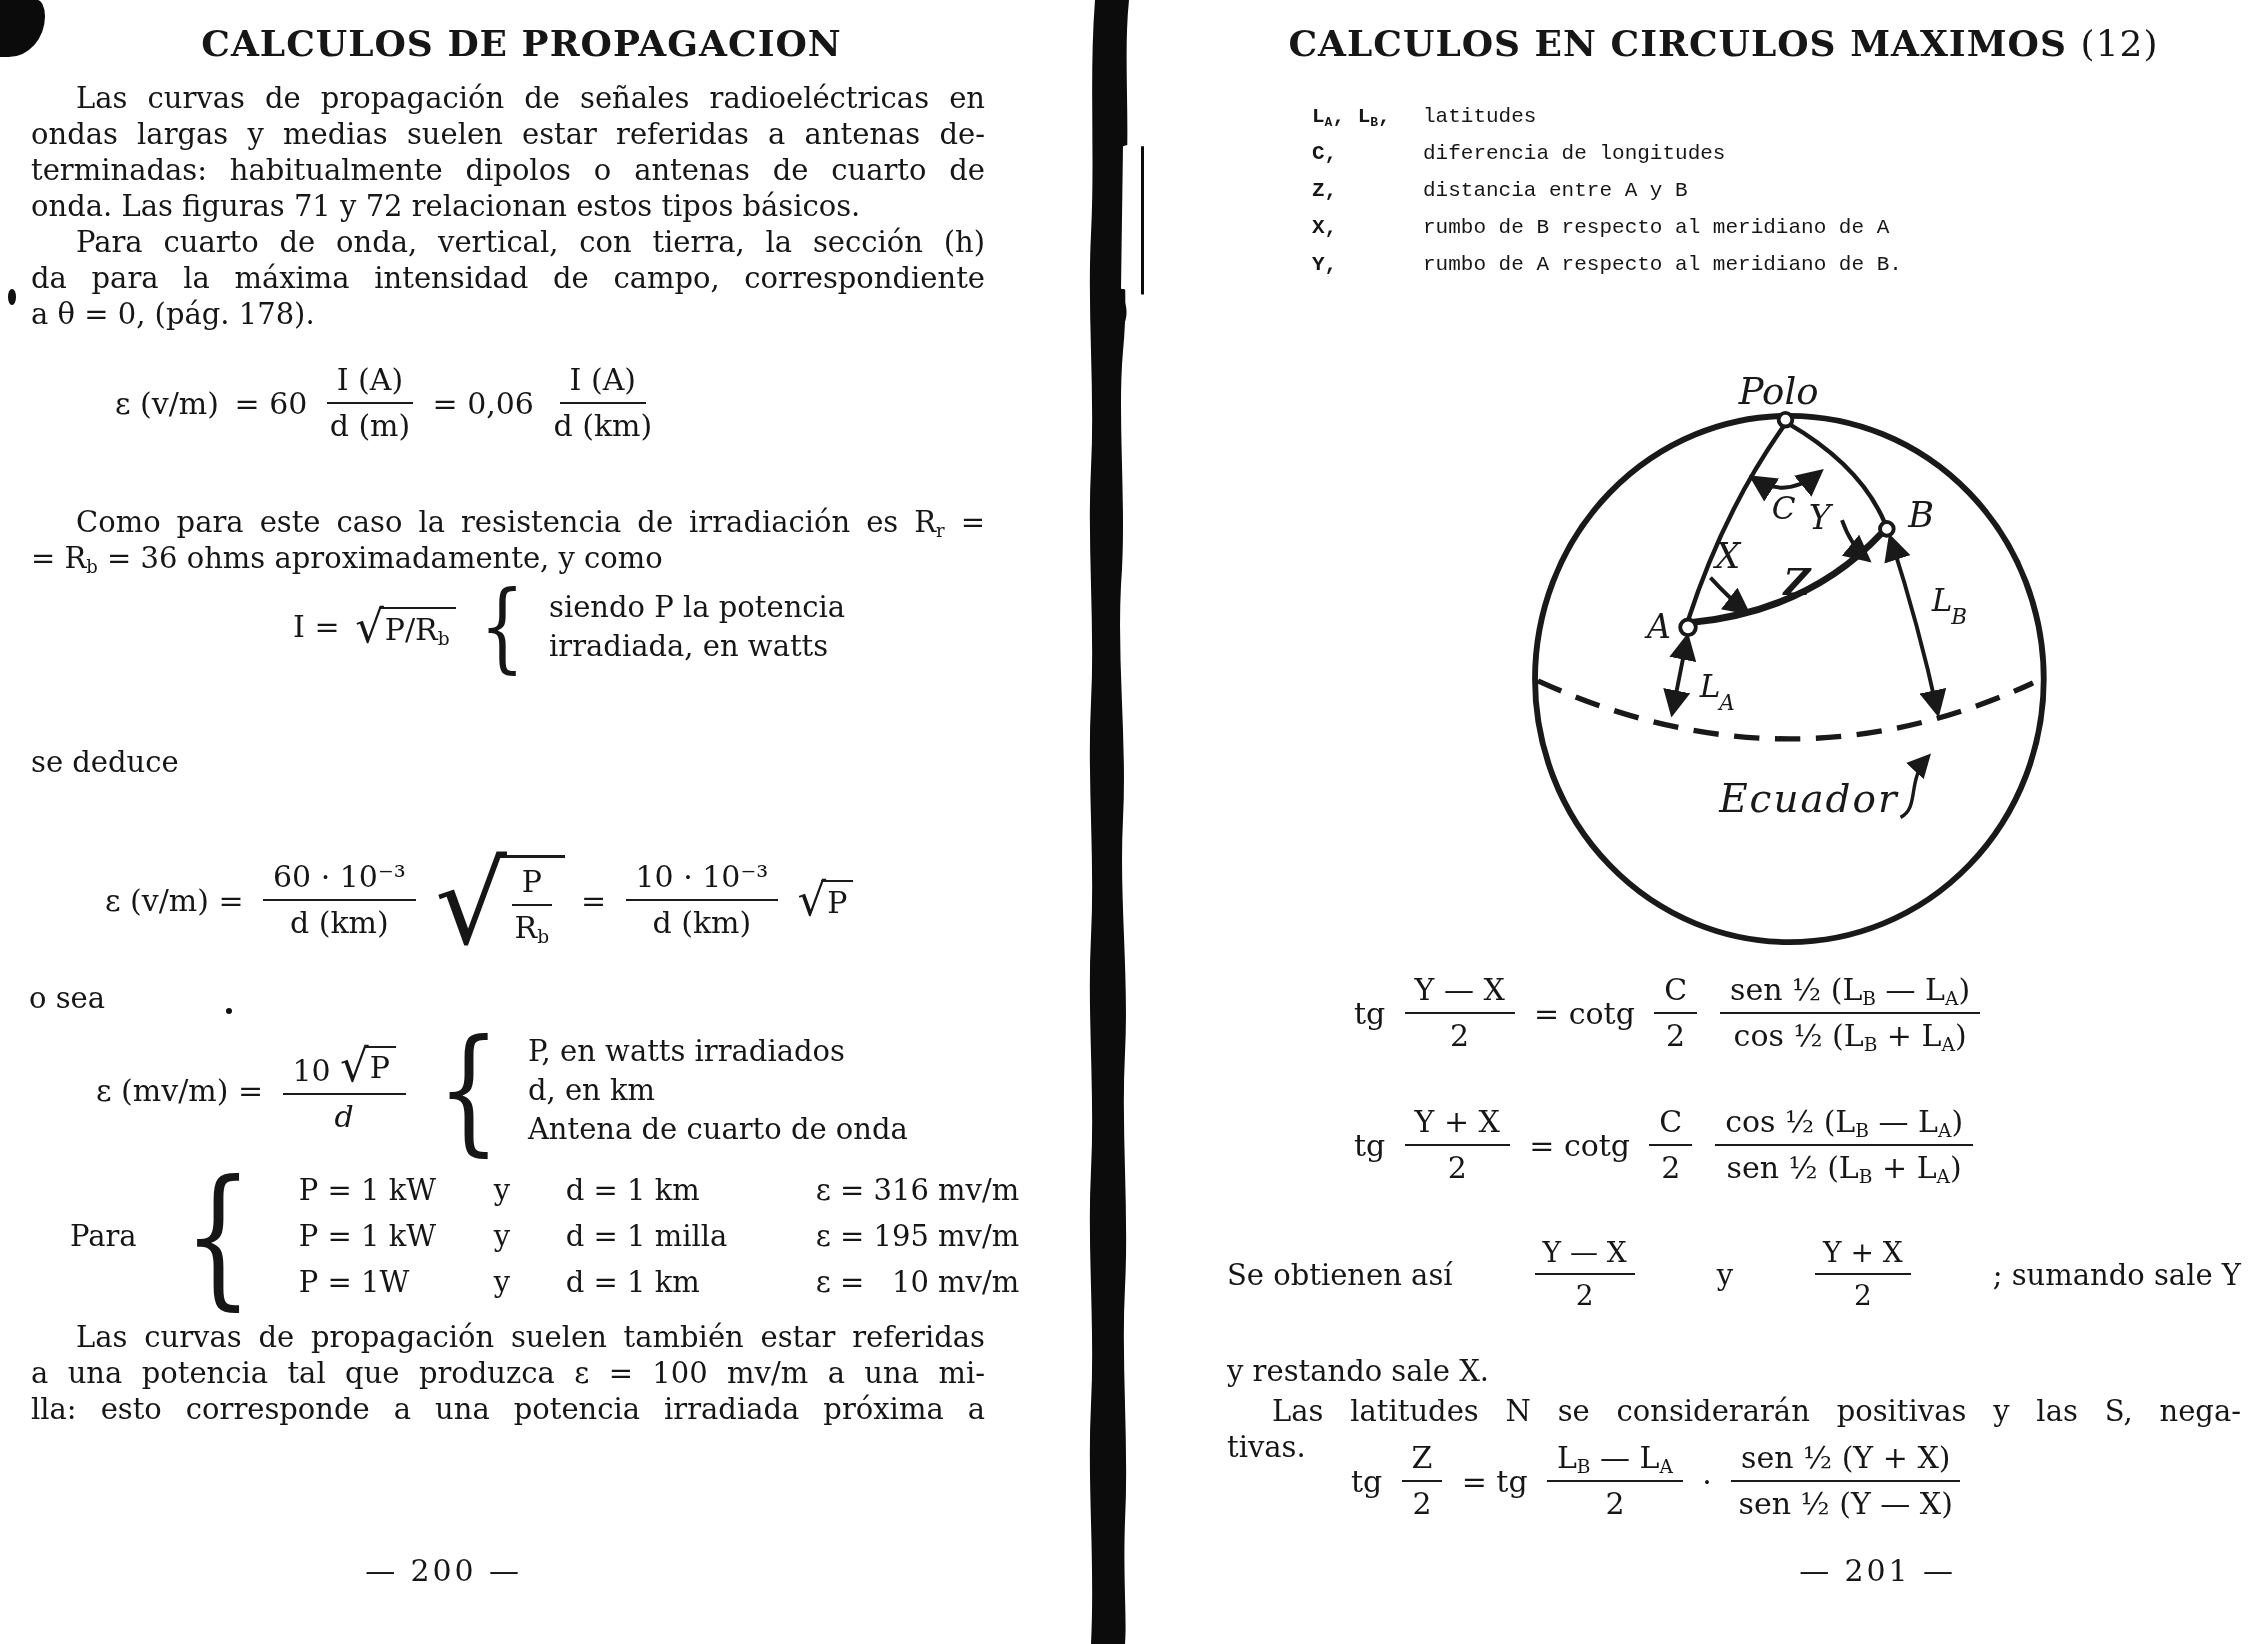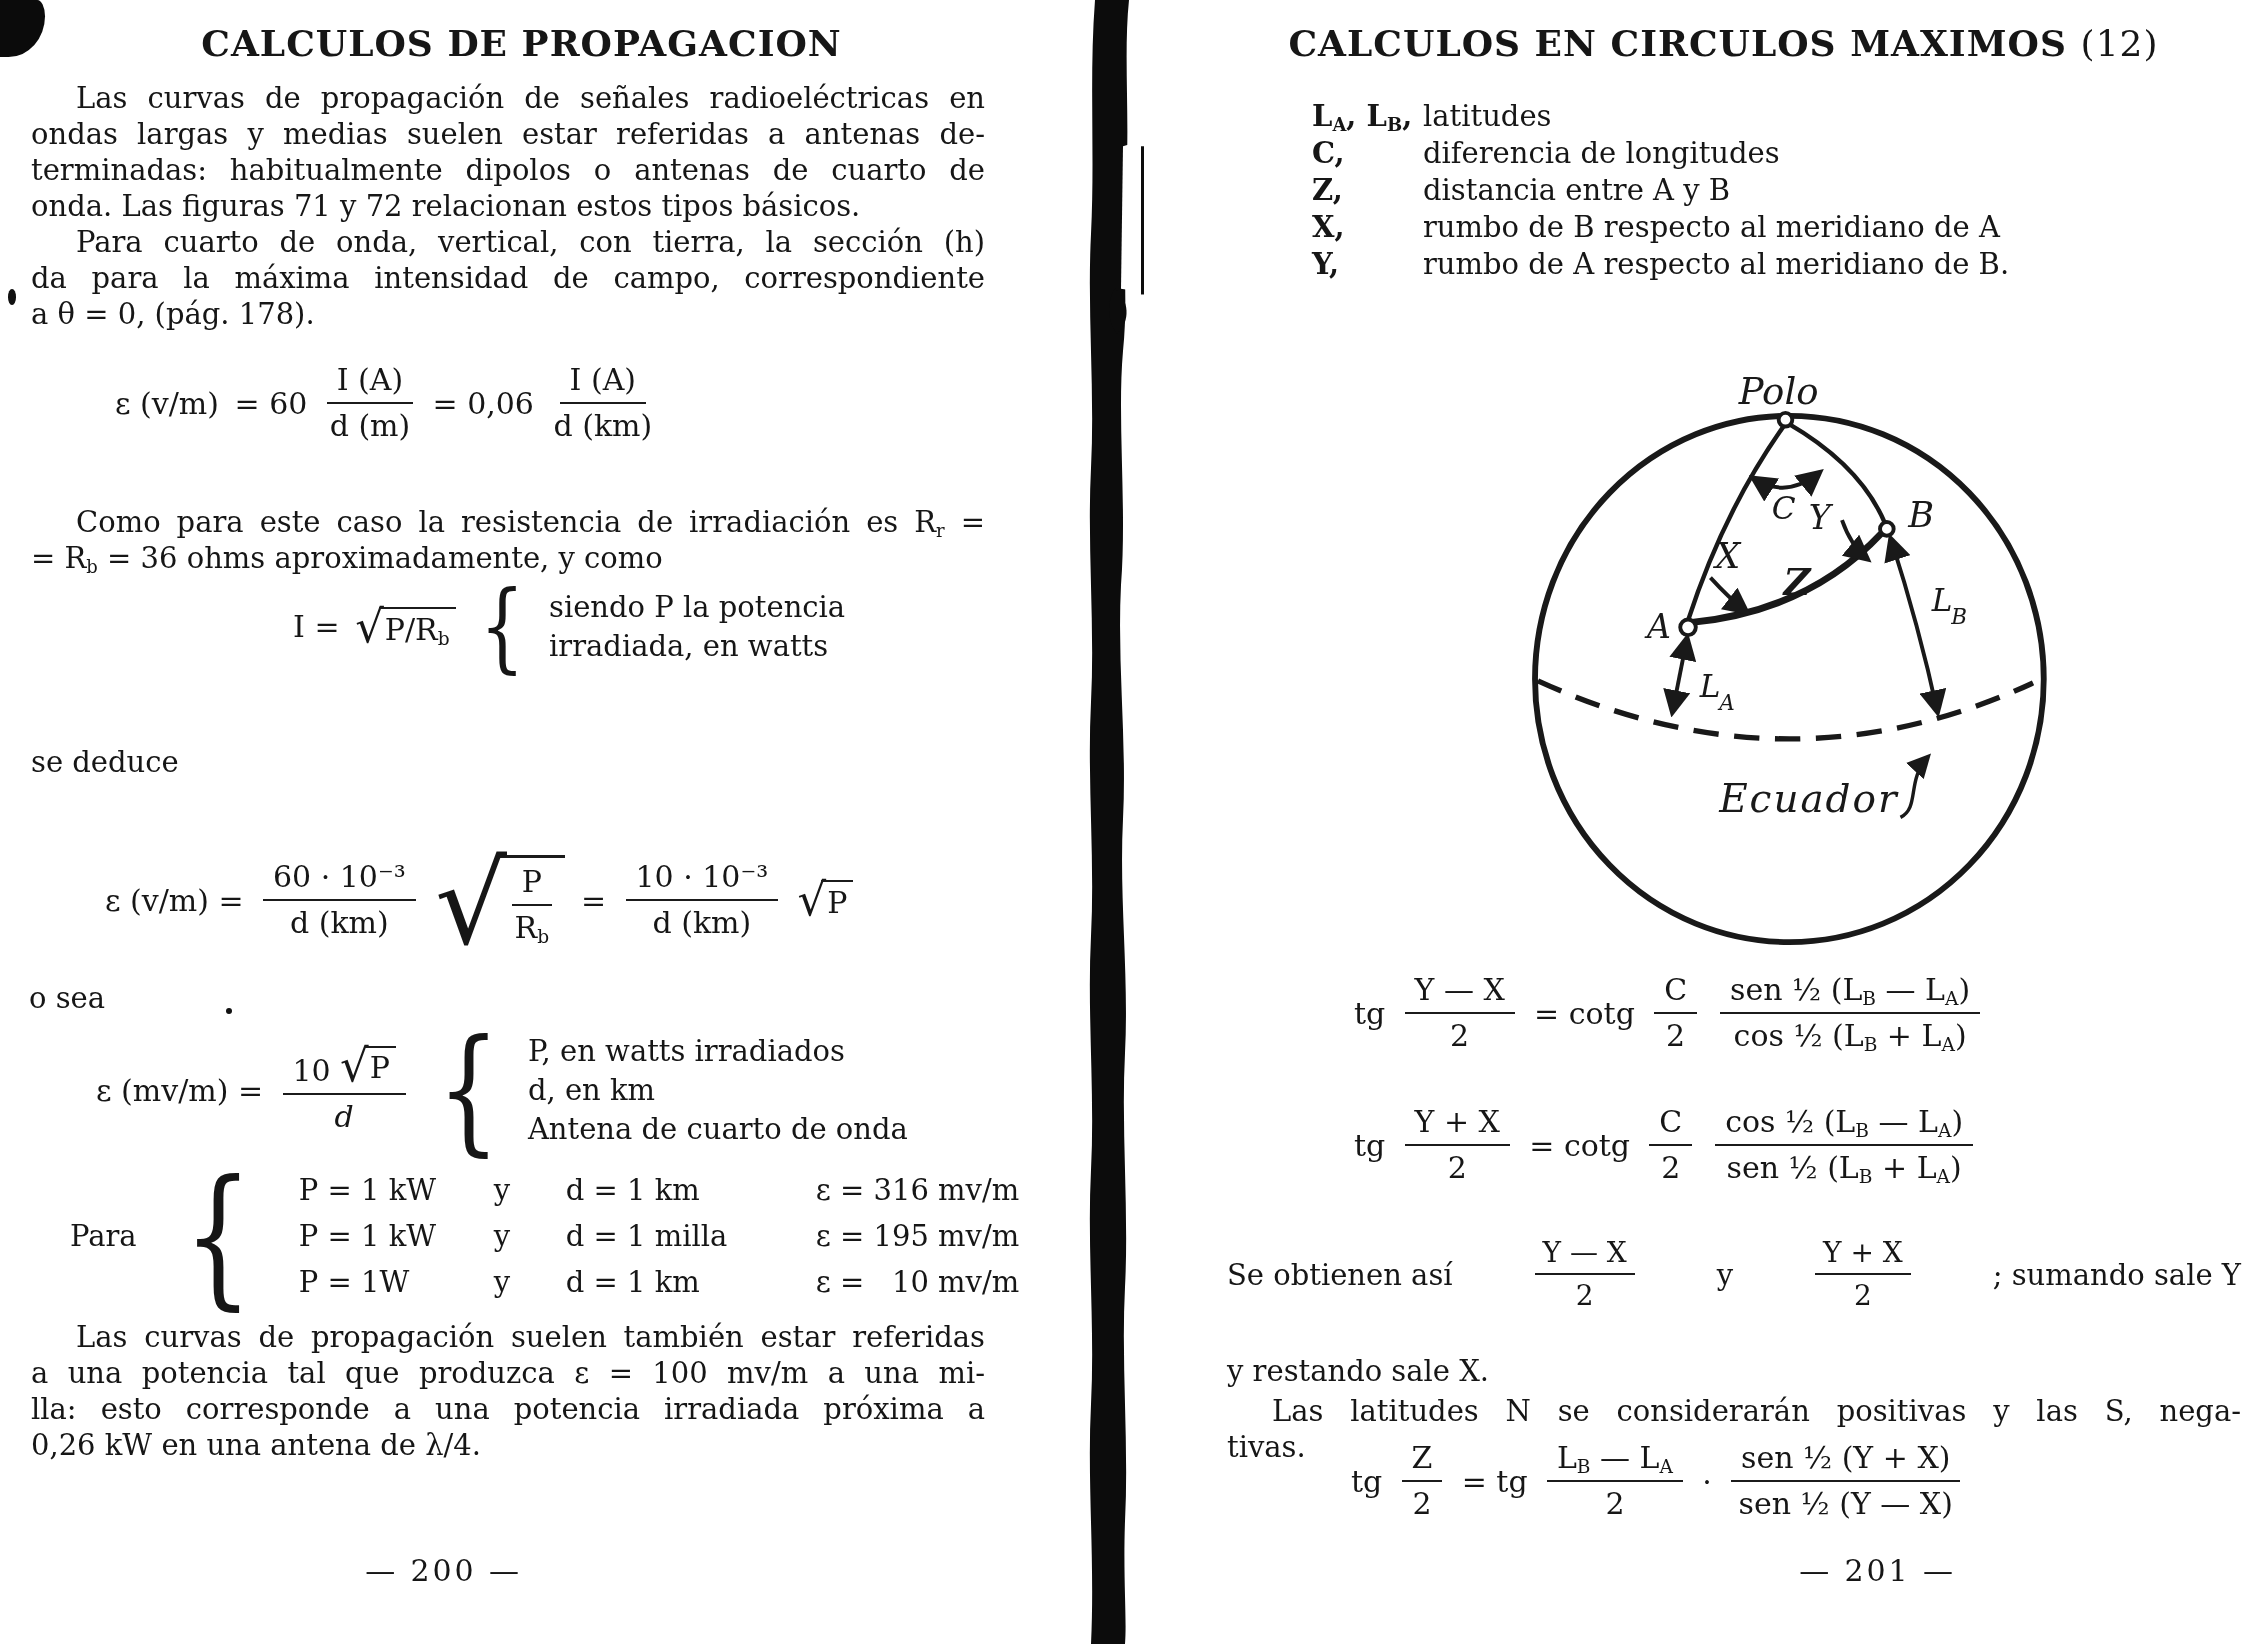--- a/index.html
+++ b/index.html
@@ -28,21 +28,21 @@
   .brace{line-height:0.85;transform:scaleX(0.72);transform-origin:center;font-weight:normal;}
   .b2{font-size:98px;}
   .b3{font-size:137px;}
   .b4{font-size:151px;}
   .note{display:flex;flex-direction:column;font-size:29px;line-height:39px;text-align:left;}
   .cases{position:absolute;display:flex;align-items:center;gap:33px;}
   .cases-label{font-size:29px;}
   .cases-grid{display:grid;grid-template-columns:195px 72px 250px auto;row-gap:11.7px;font-size:29px;align-items:baseline;}
   .cases-grid .pre{white-space:pre;}
   .pagenum{font-size:30px;text-align:center;letter-spacing:2.9px;white-space:nowrap;}
-  .defs{font-size:29px;line-height:37px;}
+  .defs{font-size:21px;line-height:37px;font-family:Liberation Mono, monospace;}
   .defrow{display:flex;}
   .dterm{display:inline-block;min-width:111px;font-weight:bold;}
   .ddef{display:inline-block;}
   sub{font-size:0.62em;vertical-align:-0.28em;line-height:0;}
   .it{font-style:italic;}
   .obt{position:absolute;display:flex;align-items:center;justify-content:space-between;font-size:29px;}
   .gutter{position:absolute;left:1065px;top:0;width:90px;height:1644px;}
   .blob1{position:absolute;left:0;top:0;width:45px;height:57px;background:#0b0b0b;
          border-radius:0 18% 85% 0 / 0 30% 75% 0;}
   .speck{position:absolute;background:#111;border-radius:50%;}
@@ -182,21 +182,20 @@
         <span>y</span>
         <span>d = 1 km</span>
         <span class="pre">ε =   10 mv/m</span>
       </span>
     </div>
 
     <div class="abs para" style="top:1319px;left:31px;width:954px;">
       <div class="jl ind">Las curvas de propagación suelen también estar referidas</div>
       <div class="jl">a una potencia tal que produzca ε = 100 mv/m a una mi-</div>
       <div class="jl">lla: esto corresponde a una potencia irradiada próxima a</div>
-      <div class="jend">0,26 kW en una antena de λ/4.</div>
     </div>
 
     <div class="abs pagenum" style="top:1553px;left:312px;width:263px;">— 200 —</div>
   </section>
 
   <section>
 
     <div class="abs title" style="top:21.5px;left:1204px;width:1039px;">
       <span>CALCULOS EN CIRCULOS MAXIMOS</span><span class="tnum">(12)</span>
     </div>

